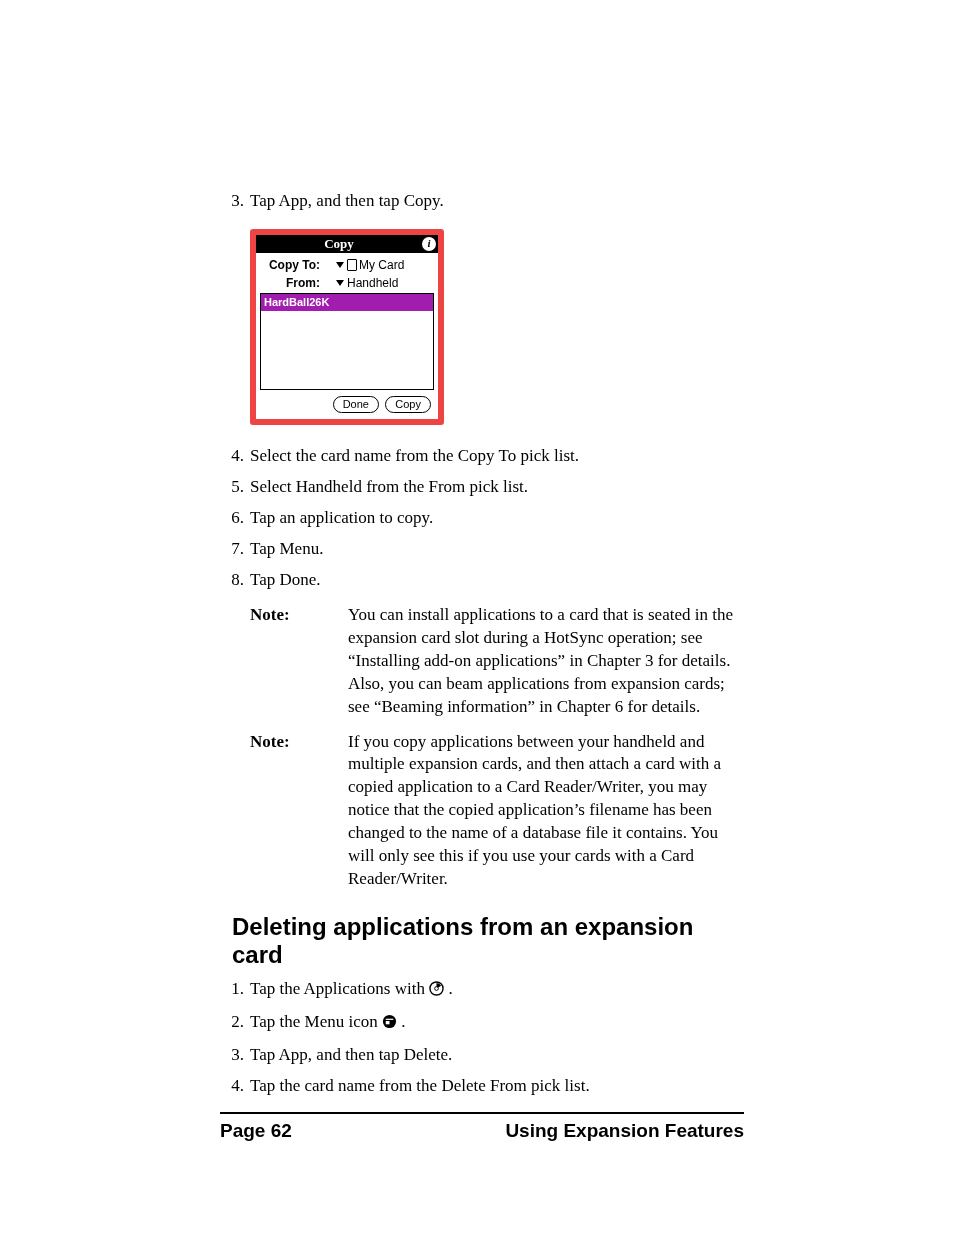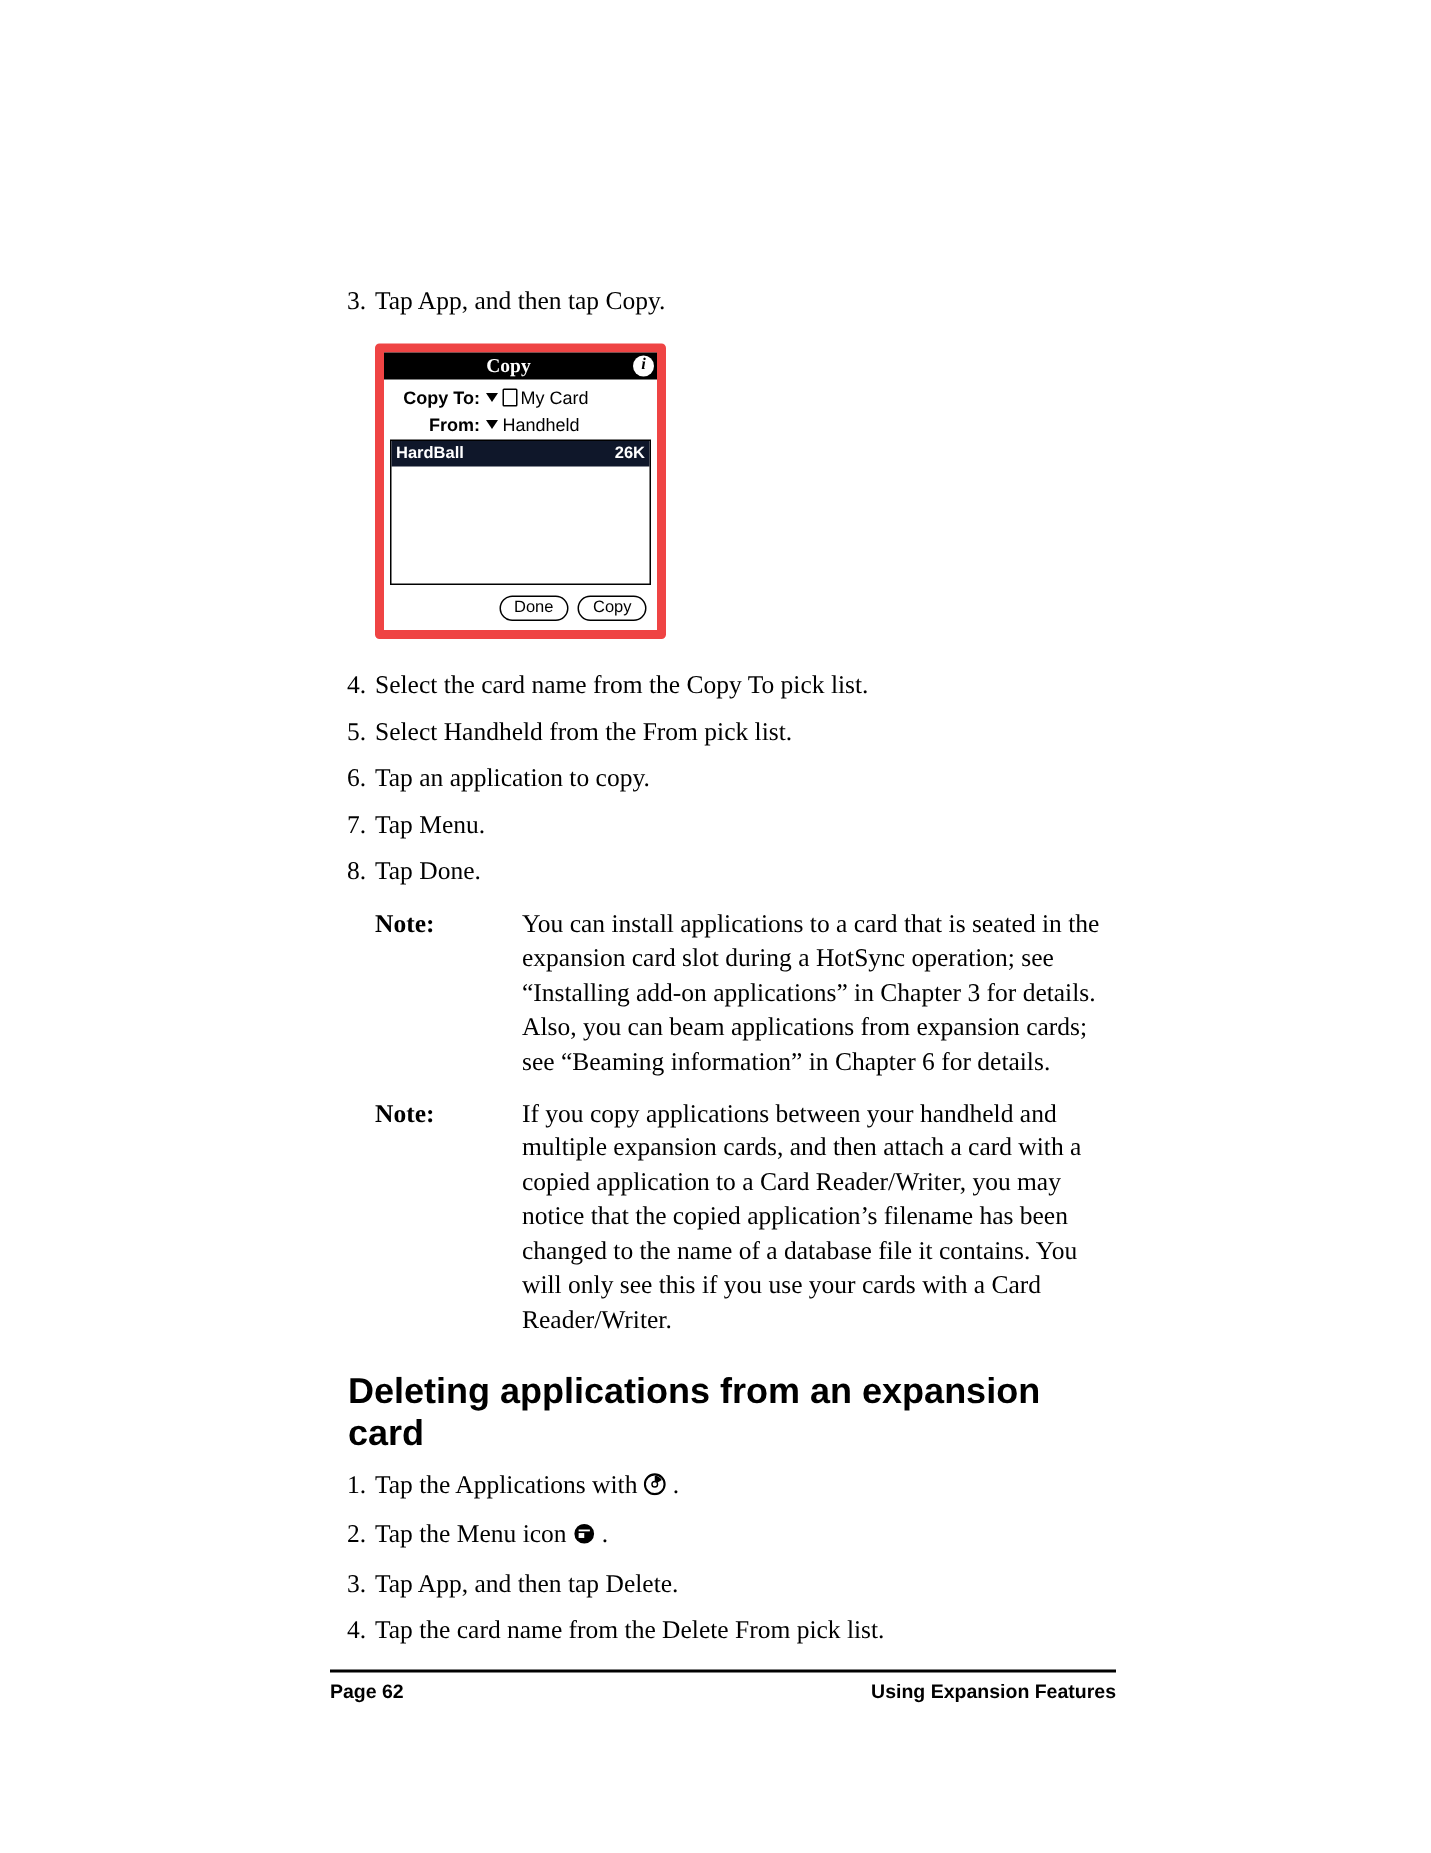--- a/index.html
+++ b/index.html
@@ -58,34 +58,34 @@
   .palm-info {
     width: 14px; height:14px; margin-right:2px;
     border-radius: 50%;
     background:#fff; color:#000;
     display:flex; align-items:center; justify-content:center;
     font-family: Georgia, serif; font-weight:bold; font-style:italic;
     font-size:11px; line-height:1;
   }
   .palm-body { padding: 4px 4px 6px 4px; }
   .palm-row { display:flex; align-items:center; margin-bottom:2px; }
-  .palm-label { font-weight: bold; width: 60px; text-align:right; margin-right:4px; }
+  .palm-label { font-weight: bold; width: 60px; text-align:right; margin-right:16px; }
   .palm-tri {
     width:0;height:0;border-left:4px solid transparent;border-right:4px solid transparent;
     border-top:6px solid #000; margin-right:3px; display:inline-block;
   }
   .palm-card-icon {
     width:8px;height:10px;border:1px solid #000;border-radius:1px;margin-right:2px;display:inline-block;
   }
   .palm-list {
     border:1px solid #000;
   }
   .palm-list-row {
-    display:flex; justify-content:space-between;
-    background:#0f172a; color:#fff; font-weight:bold; padding:1px 3px;
+    display:flex; 
+    background:#a21caf; color:#fff; font-weight:bold; padding:1px 3px;
     font-size:11px;
   }
   .palm-list-pad { height:78px; }
   .palm-buttons { margin-top:6px; padding-left:2px;text-align:right; }
   .palm-btn {
     display:inline-block; border:1px solid #000; border-radius:9px;
     padding:0 9px; font-size:11px; margin-right:3px; line-height:15px;
   }
   .note-block {
     display:flex;
@@ -116,21 +116,21 @@
     vertical-align:-2px;
   }
   .footer-rule {
     border-top: 2px solid #000;
     margin-top: 14px;
     padding-top: 4px;
     display:flex;
     justify-content: space-between;
     font-family: Arial, Helvetica, sans-serif;
     font-weight: bold;
-    font-size: 13px;
+    font-size: 19px;
     text-align: center;
   }
 </style>
 </head>
 <body>
 
 <div class="page">
   <div class="content">
 
     <div class="ol-item">

